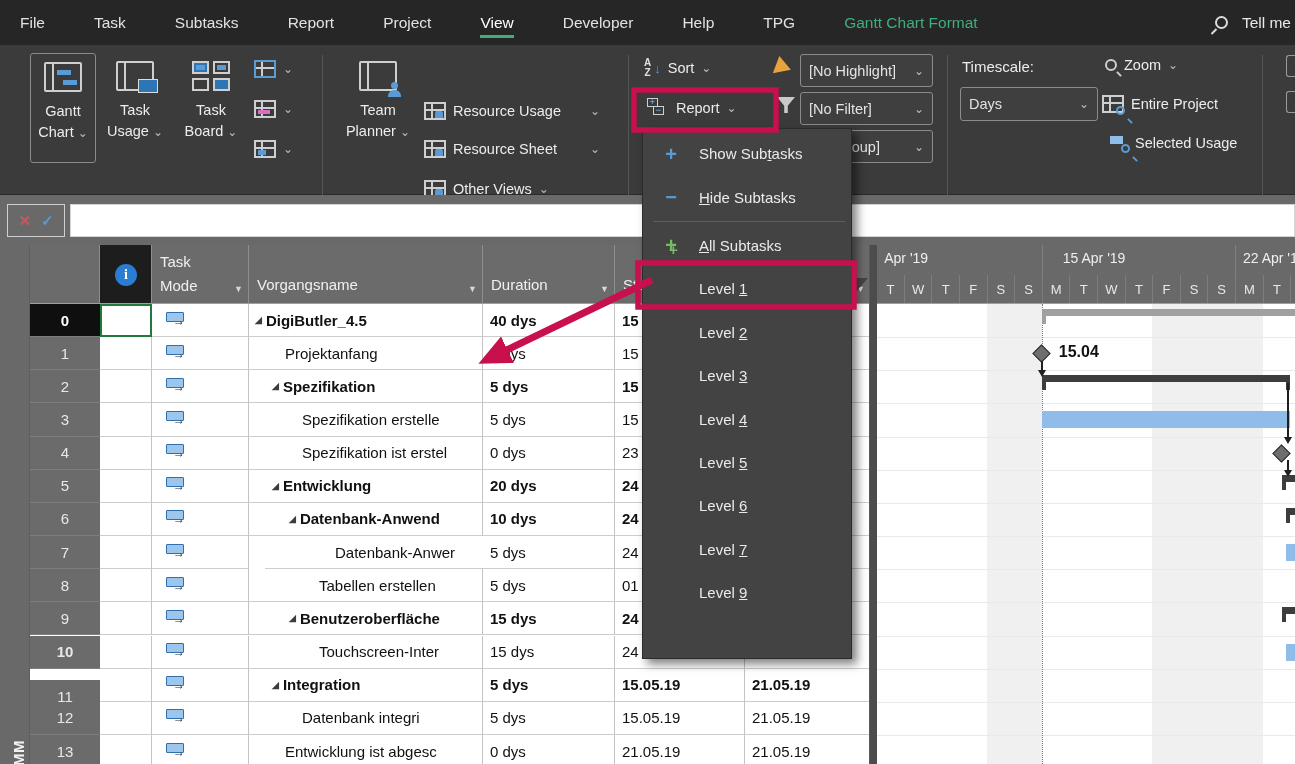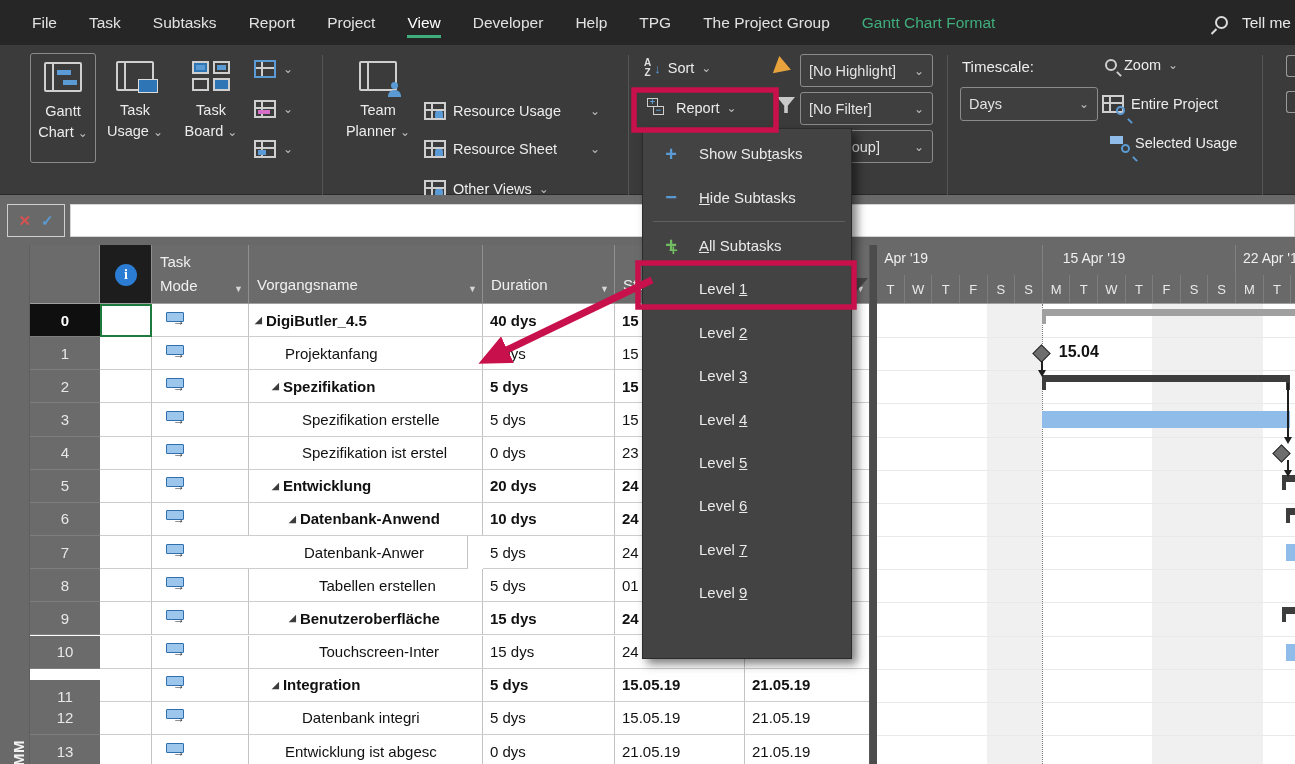--- a/index.html
+++ b/index.html
@@ -1,21 +1,21 @@
 <!DOCTYPE html>
 <html><head>
 <meta charset="utf-8">
 <style>
   * { margin:0; padding:0; box-sizing:border-box; }
   html,body { width:1295px; height:764px; overflow:hidden; }
   body { position:relative; background:#696969; font-family:"Liberation Sans",sans-serif; color:#e8e8e8; }
   .abs { position:absolute; }
 
   
-  #menubar { left:0; top:0; width:1295px; height:45px; background:#262626; display:flex; align-items:center; gap:32px; padding-left:32px; }
+  #menubar { left:0; top:0; width:1295px; height:45px; background:#262626; display:flex; align-items:center; gap:49px; padding-left:20px; }
   .mb-item { font-size:15.5px; color:#e2e2e2; white-space:nowrap; position:relative; padding:10px 0; cursor:default; }
   .mb-item.active { color:#fff; }
   .mb-item.active::after { content:""; position:absolute; left:0; right:0; bottom:4px; height:3px; background:#3fae7c; }
   .mb-item.green { color:#3fae7c; }
   #tellme-wrap { position:absolute; right:0; top:0; height:45px; display:flex; align-items:center; gap:14px; padding-right:4px; }
   .search-glyph { width:13px; height:13px; border:2px solid #dcdcdc; border-radius:50%; position:relative; }
   .search-glyph::after { content:""; position:absolute; width:2px; height:7px; background:#dcdcdc; left:-4px; top:10px; transform:rotate(45deg); }
   #tellme-label { font-size:15.5px; color:#e8e8e8; white-space:nowrap; }
 
   
@@ -116,21 +116,20 @@
 <div class="abs" id="menubar">
     <div class="mb-item">File</div>
     <div class="mb-item">Task</div>
     <div class="mb-item">Subtasks</div>
     <div class="mb-item">Report</div>
     <div class="mb-item">Project</div>
     <div class="mb-item active">View</div>
     <div class="mb-item">Developer</div>
     <div class="mb-item">Help</div>
     <div class="mb-item">TPG</div>
-    <div class="mb-item">The Project Group</div>
     <div class="mb-item green">Gantt Chart Format</div>
   </div>
 <div id="tellme-wrap">
   <span class="search-glyph"></span>
   <span id="tellme-label">Tell me</span>
 </div>
 
 <div class="abs" id="ribbon">
   <div class="grp-sep" style="left:322px"></div>
   <div class="grp-sep" style="left:628px"></div>
@@ -419,21 +418,21 @@
     <div class="body-cell b" style="left: 585px; top: 257.9px; width: 130px; height: 33.15px; padding-left: 7px;">24</div>
     <div class="body-cell b" style="left: 715px; top: 257.9px; width: 126px; height: 33.15px; padding-left: 7px;"></div>
     <div class="num-cell" style="top: 291.05px; height: 33.15px;">7</div>
     <div class="body-cell" style="left: 70px; top: 291.05px; width: 52px; height: 33.15px;"></div>
     <div class="body-cell" style="left: 122px; top: 291.05px; width: 97px; height: 33.15px;">
       <div class="tm-ic">
         <div class="rect"></div>
         <div class="arr">→</div>
       </div>
     </div>
-    <div class="body-cell" style="left: 204px; top: 291.05px; width: 234px; height: 33.15px; padding-left: 70px;">
+    <div class="body-cell" style="left: 235px; top: 291.05px; width: 234px; height: 33.15px; padding-left: 70px;">
       <span>Datenbank-Anwer</span>
     </div>
     <div class="body-cell" style="left: 453px; top: 291.05px; width: 132px; height: 33.15px; padding-left: 7px;">5 dys</div>
     <div class="body-cell" style="left: 585px; top: 291.05px; width: 130px; height: 33.15px; padding-left: 7px;">24</div>
     <div class="body-cell" style="left: 715px; top: 291.05px; width: 126px; height: 33.15px; padding-left: 7px;"></div>
     <div class="num-cell" style="top: 324.2px; height: 33.15px;">8</div>
     <div class="body-cell" style="left: 70px; top: 324.2px; width: 52px; height: 33.15px;"></div>
     <div class="body-cell" style="left: 122px; top: 324.2px; width: 97px; height: 33.15px;">
       <div class="tm-ic">
         <div class="rect"></div>
@@ -454,21 +453,21 @@
         <div class="arr">→</div>
       </div>
     </div>
     <div class="body-cell b" style="left: 219px; top: 357.35px; width: 234px; height: 33.15px; padding-left: 53px;">
       <div class="tri" style="margin-left: -13px;">◢</div>
       <span>Benutzeroberfläche</span>
     </div>
     <div class="body-cell b" style="left: 453px; top: 357.35px; width: 132px; height: 33.15px; padding-left: 7px;">15 dys</div>
     <div class="body-cell b" style="left: 585px; top: 357.35px; width: 130px; height: 33.15px; padding-left: 7px;">24</div>
     <div class="body-cell b" style="left: 715px; top: 357.35px; width: 126px; height: 33.15px; padding-left: 7px;"></div>
-    <div class="num-cell" style="top: 390.5px; height: 33.15px;">10</div>
+    <div class="num-cell" style="top: 390.5px; height: 33.15px; font-weight: bold;">10</div>
     <div class="body-cell" style="left: 70px; top: 390.5px; width: 52px; height: 33.15px;"></div>
     <div class="body-cell" style="left: 122px; top: 390.5px; width: 97px; height: 33.15px;">
       <div class="tm-ic">
         <div class="rect"></div>
         <div class="arr">→</div>
       </div>
     </div>
     <div class="body-cell" style="left: 219px; top: 390.5px; width: 234px; height: 33.15px; padding-left: 70px;">
       <span>Touchscreen-Inter</span>
     </div>

